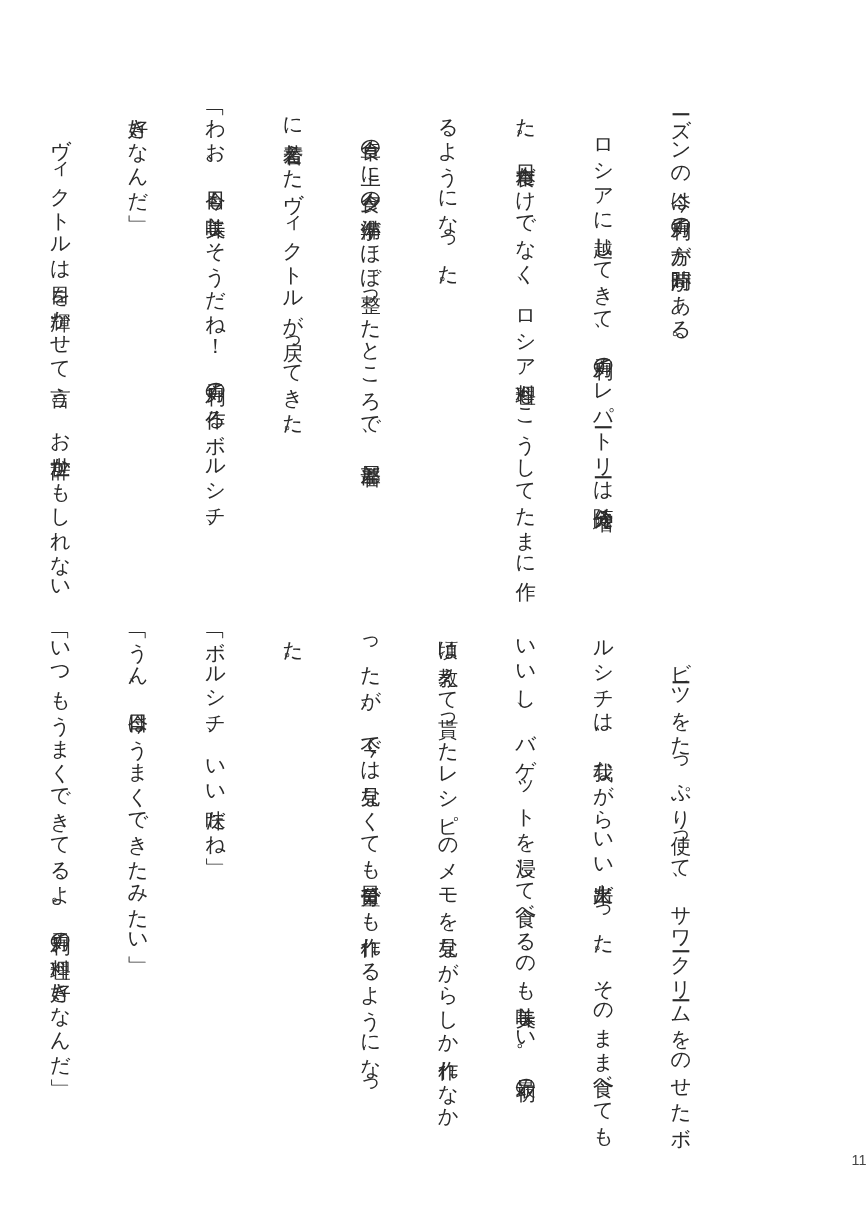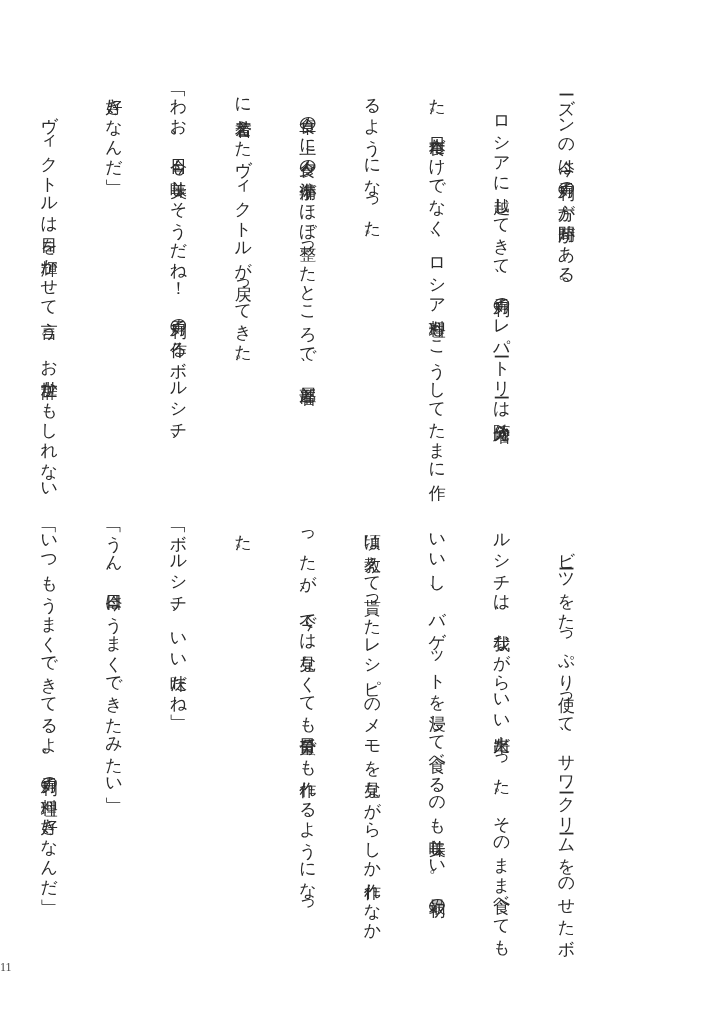--- a/index.html
+++ b/index.html
@@ -44,24 +44,24 @@
     height: 405px;
   }
   .line {
     display: block;
   }
   .page-number {
     position: absolute;
     left: 0;
     width: 722px;
     top: 960px;
-    text-align: left;
+    text-align: right;
     font-size: 12px;
     color: #444;
-    font-family: Liberation Serif, serif;
+    font-family: Liberation Sans, sans-serif;
   }
 </style>
 </head>
 <body>
 
 <div class="page">
 
   <div class="text-block block-top">
     <span class="line">ーズンの今は勇利の方が時間がある。</span>
     <span class="line">　ロシアに越してきて、勇利のレパートリーは随分増え</span>

